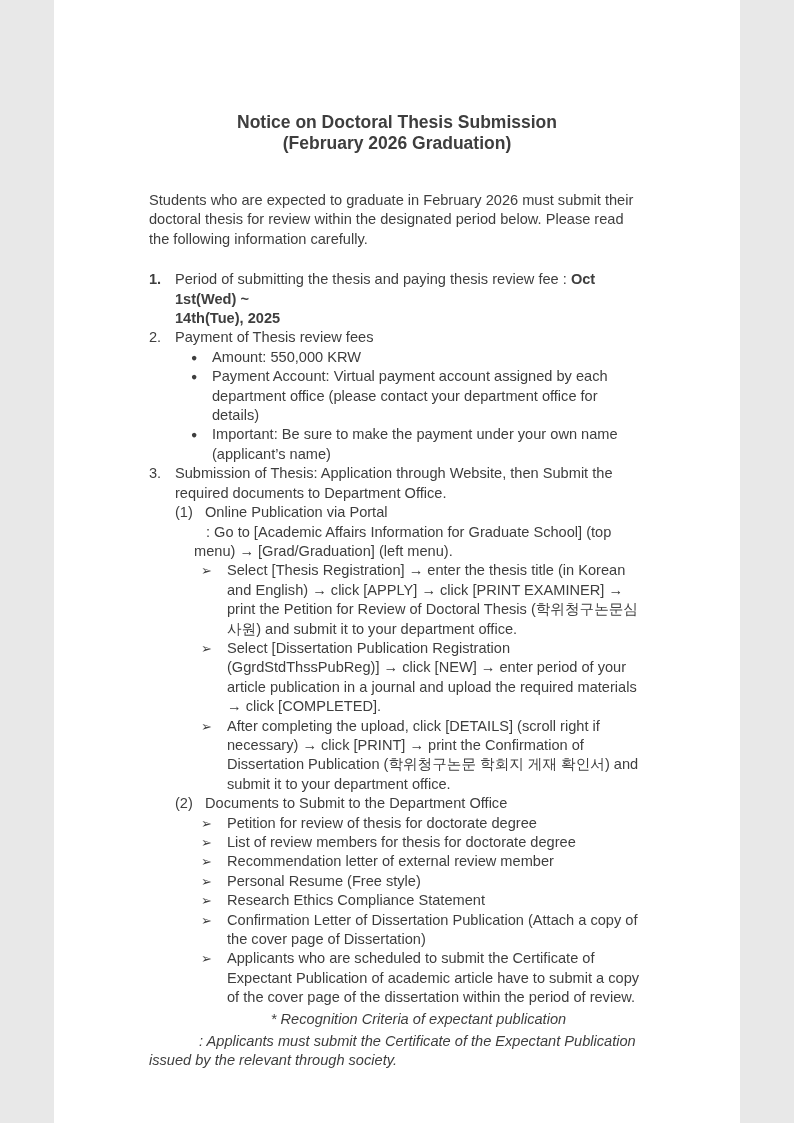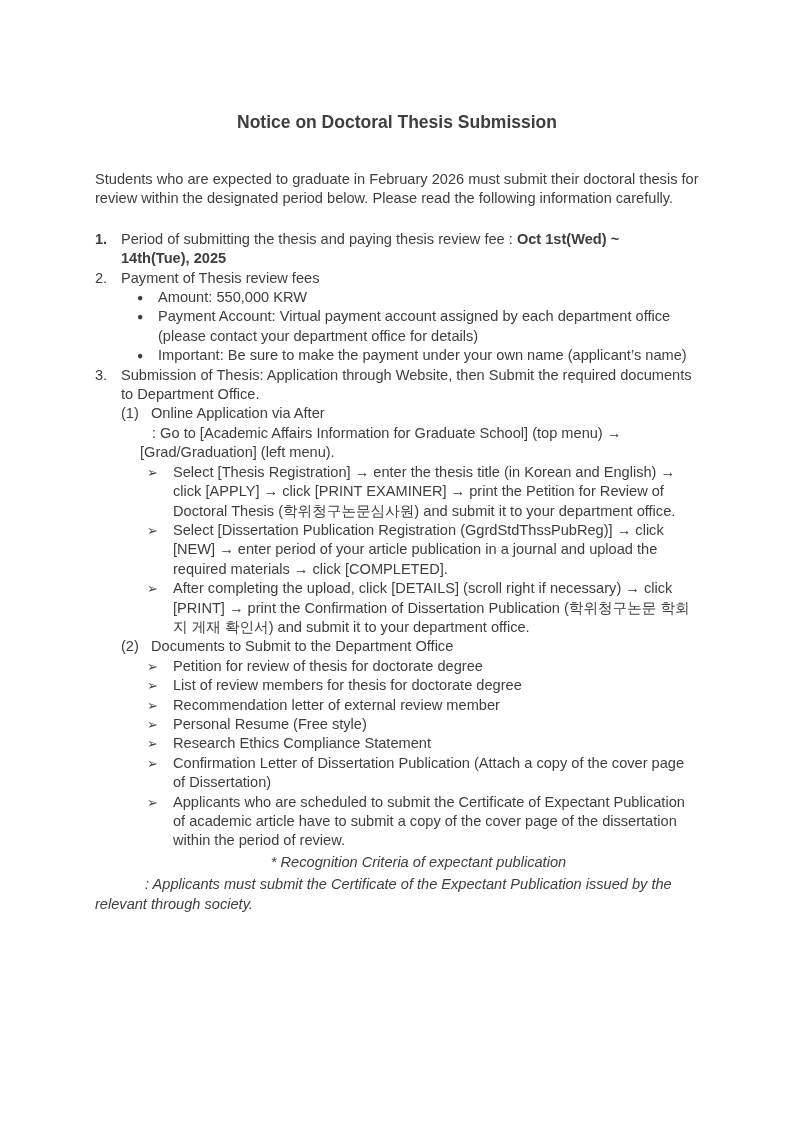--- a/index.html
+++ b/index.html
@@ -1,18 +1,18 @@
 <!DOCTYPE html>
 <html><head>
 <meta charset="utf-8">
 <style>
   html, body { margin: 0; padding: 0; background: #e8e8e8; }
   .page {
     position: relative;
-    width: 794px;
+    width: 686px;
     height: 1123px;
     margin: 0 auto;
     background: #ffffff;
     box-sizing: border-box;
     padding: 112px 95px 12px 95px;
     font-family: "Liberation Sans", sans-serif;
     font-size: 14.6px;
     line-height: 19.4px;
     color: #3e3e3e;
     overflow: hidden;
@@ -65,20 +65,21 @@
     font-style: italic;
   }
 </style>
 </head>
 <body>
 
 <div class="page">
 
   <h1 class="title">
     <span>Notice on Doctoral Thesis Submission</span><br>
+    <span>(February 2026 Graduation)</span>
   </h1>
 
   <p class="intro">Students who are expected to graduate in February 2026 must submit their doctoral thesis for review within the designated period below. Please read the following information carefully.</p>
 
   <div class="list">
 
     <div class="row">
       <span class="marker num bold">1.</span>
       <div class="body">
         <span>Period of submitting the thesis and paying thesis review fee : </span><span class="hl">Oct 1st(Wed) ~ </span><br><span class="hl">14th(Tue), 2025</span>
@@ -102,21 +103,21 @@
       <div class="body">Important: Be sure to make the payment under your own name (applicant’s name)</div>
     </div>
 
     <div class="row">
       <span class="marker num">3.</span>
       <div class="body">Submission of Thesis: Application through Website, then Submit the required documents to Department Office.</div>
     </div>
 
     <div class="row sub-row">
       <span class="marker paren-marker">(1)</span>
-      <div class="body">Online Application via After</div>
+      <div class="body">Online Publication via Portal</div>
     </div>
     <div class="path">: Go to [Academic Affairs Information for Graduate School] (top menu) → [Grad/Graduation] (left menu).</div>
 
     <div class="row arrow-row">
       <span class="marker arrow-marker">➢</span>
       <div class="body">Select [Thesis Registration] → enter the thesis title (in Korean and English) → click [APPLY] → click [PRINT EXAMINER] → print the Petition for Review of Doctoral Thesis (학위청구논문심사원) and submit it to your department office.</div>
     </div>
     <div class="row arrow-row">
       <span class="marker arrow-marker">➢</span>
       <div class="body">Select [Dissertation Publication Registration (GgrdStdThssPubReg)] → click [NEW] → enter period of your article publication in a journal and upload the required materials → click [COMPLETED].</div>

